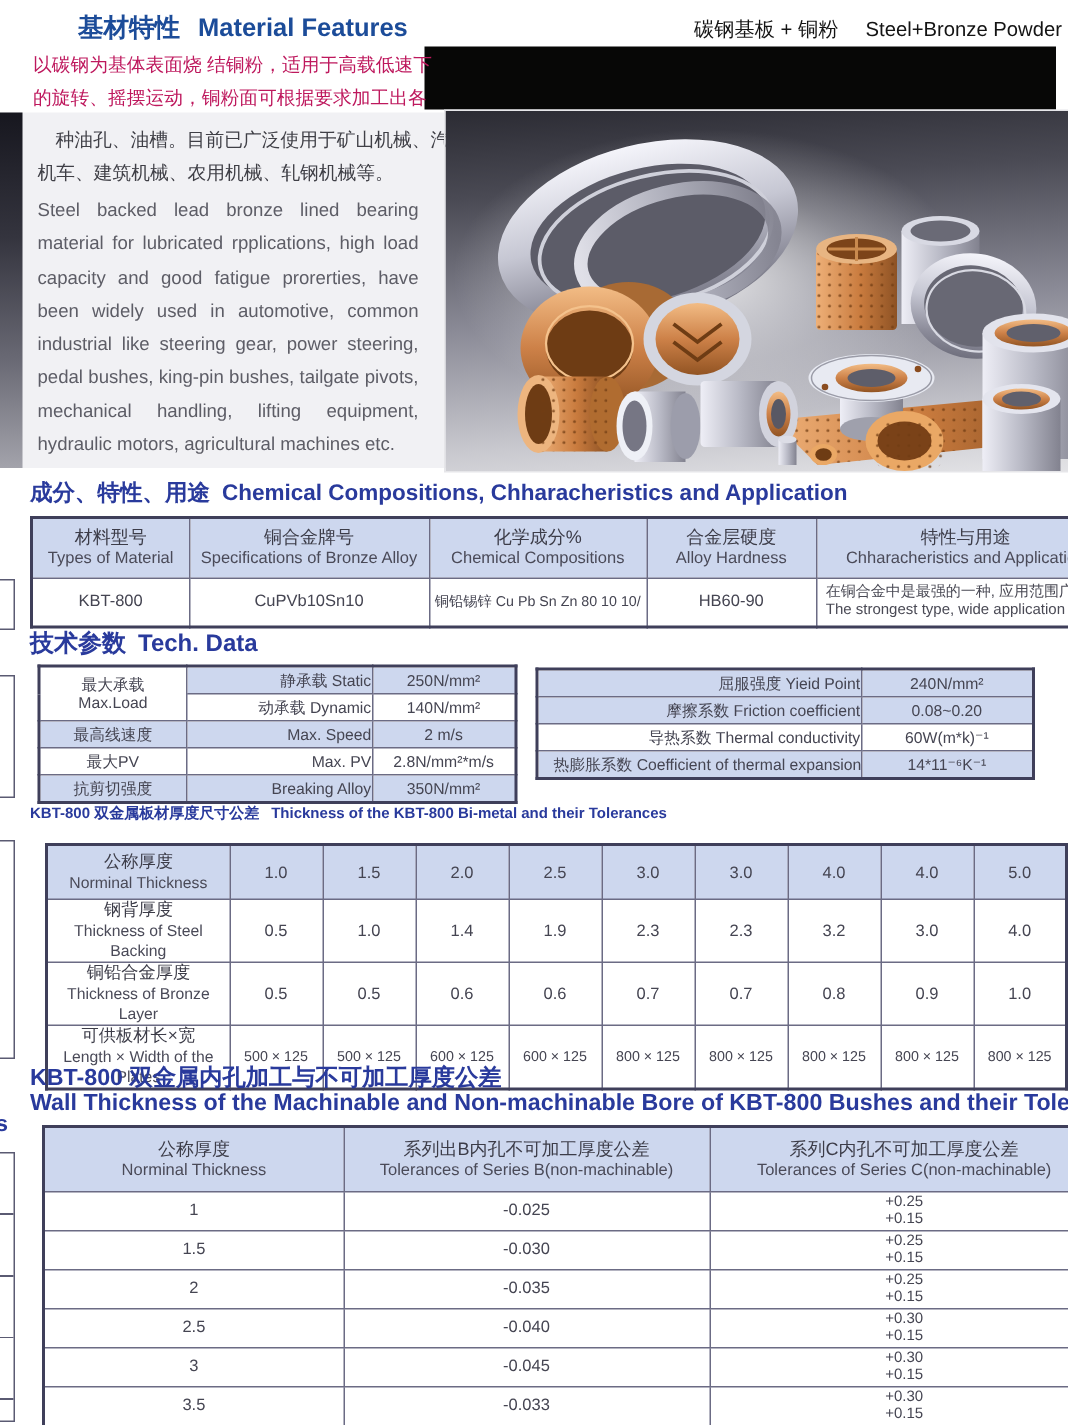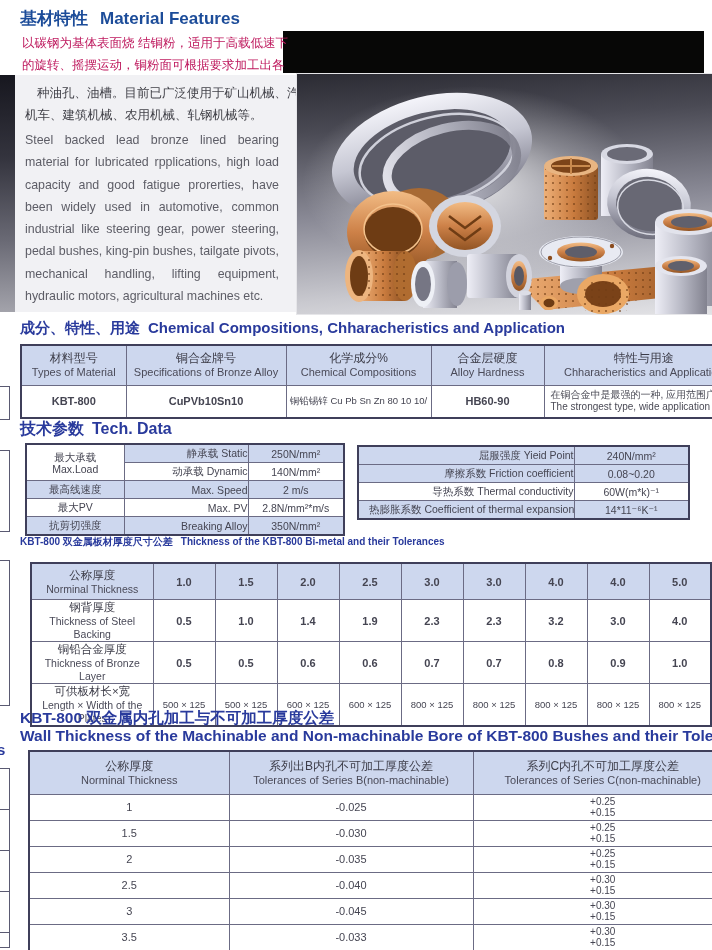--- a/index.html
+++ b/index.html
@@ -1,20 +1,20 @@
 <!DOCTYPE html>
 <html><head>
 <meta charset="utf-8">
 <style>
   html,body{margin:0;padding:0;background:#fff;}
   .page{position:relative;width:712px;height:950px;background:#fff;overflow:hidden;
         font-family:"Liberation Sans","DejaVu Sans",sans-serif;color:#333;}
   
   .main-title{position:absolute;left:20px;top:7px;font-size:17px;font-weight:bold;color:#1c4c99;white-space:nowrap;}
-  .main-title .t-cn{margin-right:12px;}
+  .main-title .t-cn{margin-right:12px;margin-left:32px;}
   .hdr-right{position:absolute;right:4px;top:11px;font-size:13.5px;color:#141414;white-space:nowrap;}
   .hdr-right .t-cn{margin-right:18px;}
   .black-bar{position:absolute;left:283px;top:31px;width:421px;height:42px;background:#070706;}
   
   .cn-top{position:absolute;left:22px;top:32px;width:268px;font-size:12.5px;line-height:22px;color:#be185d;white-space:nowrap;}
   .cn-top span{display:block;}
   .text-panel{position:absolute;left:0;top:75px;width:296px;height:237px;background:#f1f1f4;border-right:1px solid #e0e0e4;}
   .spine{position:absolute;left:0;top:0;width:15px;height:100%;
          background:linear-gradient(180deg,#17171f 0%,#34343e 35%,#6a6a75 70%,#a3a3ab 100%);}
   .panel-text{position:absolute;left:25px;top:7px;width:254px;}
@@ -27,21 +27,21 @@
   .photo svg{display:block;width:100%;height:100%;}
   
   .sec-title{position:absolute;font-weight:bold;color:#293a9c;white-space:nowrap;}
   .sec-title .t-cn{margin-right:8px;}
   
   table.grid{position:absolute;border-collapse:collapse;table-layout:fixed;border:2px solid #3f3f5a;background:#fff;}
   table.grid td{border:1px solid #6b6b84;text-align:center;vertical-align:middle;padding:0;color:#454552;overflow:hidden;}
   .hd{background:#cdd7ee;}
   .cnb{display:block;font-size:12px;line-height:15px;color:#3c3c48;}
   .enb{display:block;font-size:11px;line-height:13px;color:#4a4a58;}
-  .val{font-size:11px;font-weight:bold;}
+  .val{font-size:11px;}
   
   #comp-table td.feat{text-align:left;padding-left:6px;}
   #comp-table .featl{display:block;font-size:10px;line-height:12px;color:#4a4a55;white-space:nowrap;}
   #comp-table .chem{font-size:9.5px;}
   
   .tech td{font-size:10.5px;height:17px;}
   .tech td.lbl{text-align:right;padding-left:10px;white-space:nowrap;}
   .tech .cns{display:block;font-size:10.5px;line-height:12px;}
   
   #thk-table td{height:35px;}
@@ -55,20 +55,23 @@
   .frag{position:absolute;left:-10px;width:18px;border:1.5px solid #5a5a72;background:#fff;}
   .frag-s{position:absolute;left:-3px;top:741px;font-size:15px;font-weight:bold;color:#293a9c;}
 </style>
 </head>
 <body>
 
 <div class="page">
 
   <div class="main-title">
     <span class="t-cn">基材特性</span><span class="t-en">Material Features</span>
+  </div>
+  <div class="hdr-right">
+    <span class="t-cn">碳钢基板 + 铜粉</span><span class="t-en">Steel+Bronze Powder</span>
   </div>
   <div class="black-bar"></div>
 
   <div class="cn-top">
     <span>以碳钢为基体表面烧 结铜粉，适用于高载低速下</span>
     <span>的旋转、摇摆运动，铜粉面可根据要求加工出各</span>
   </div>
 
   <div class="text-panel">
     <div class="spine"></div>

